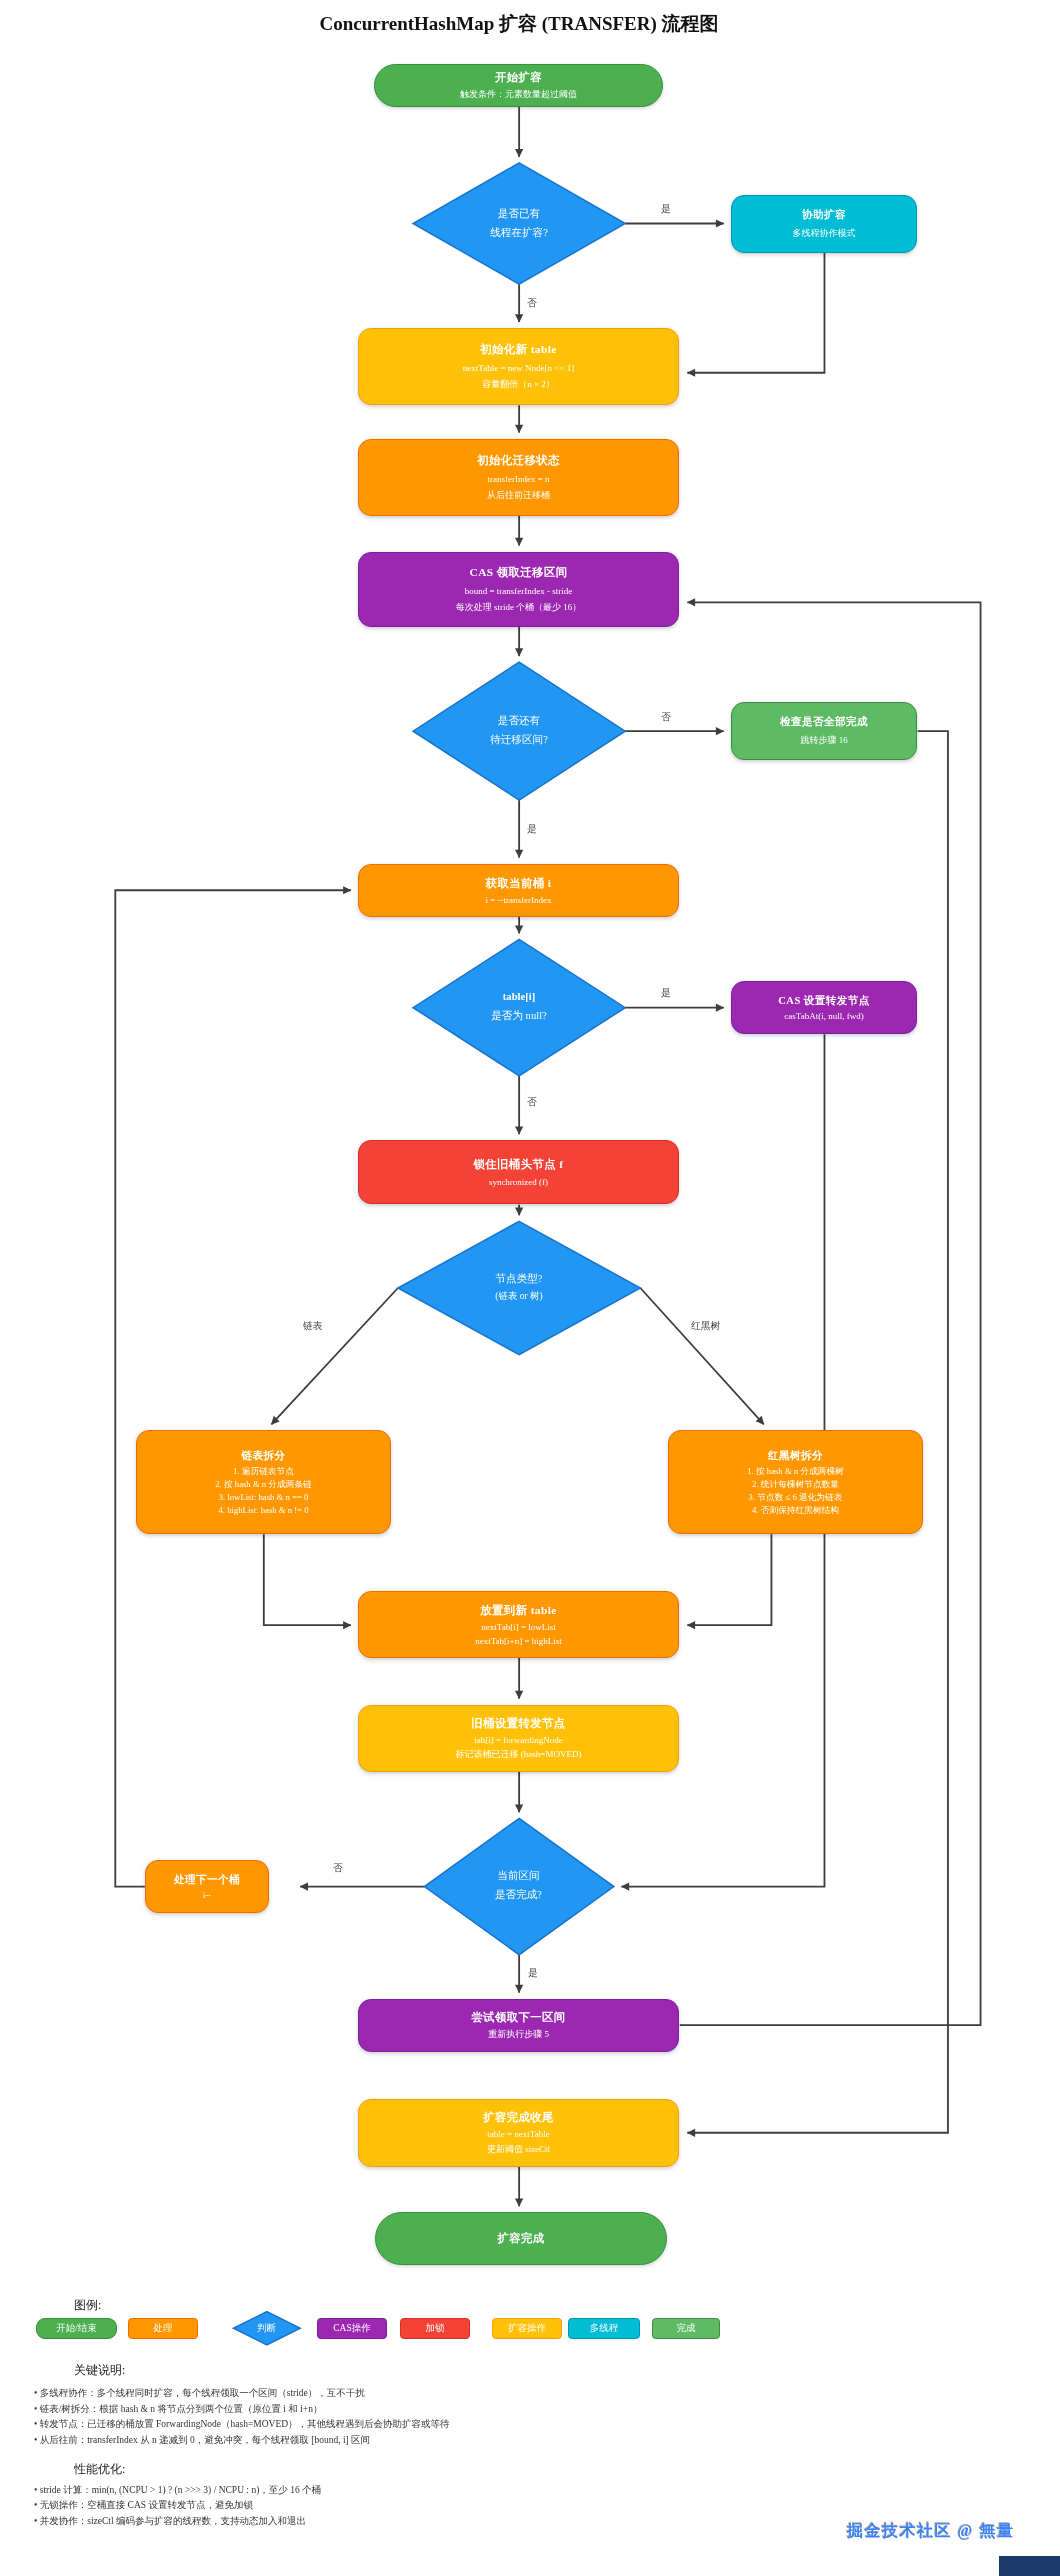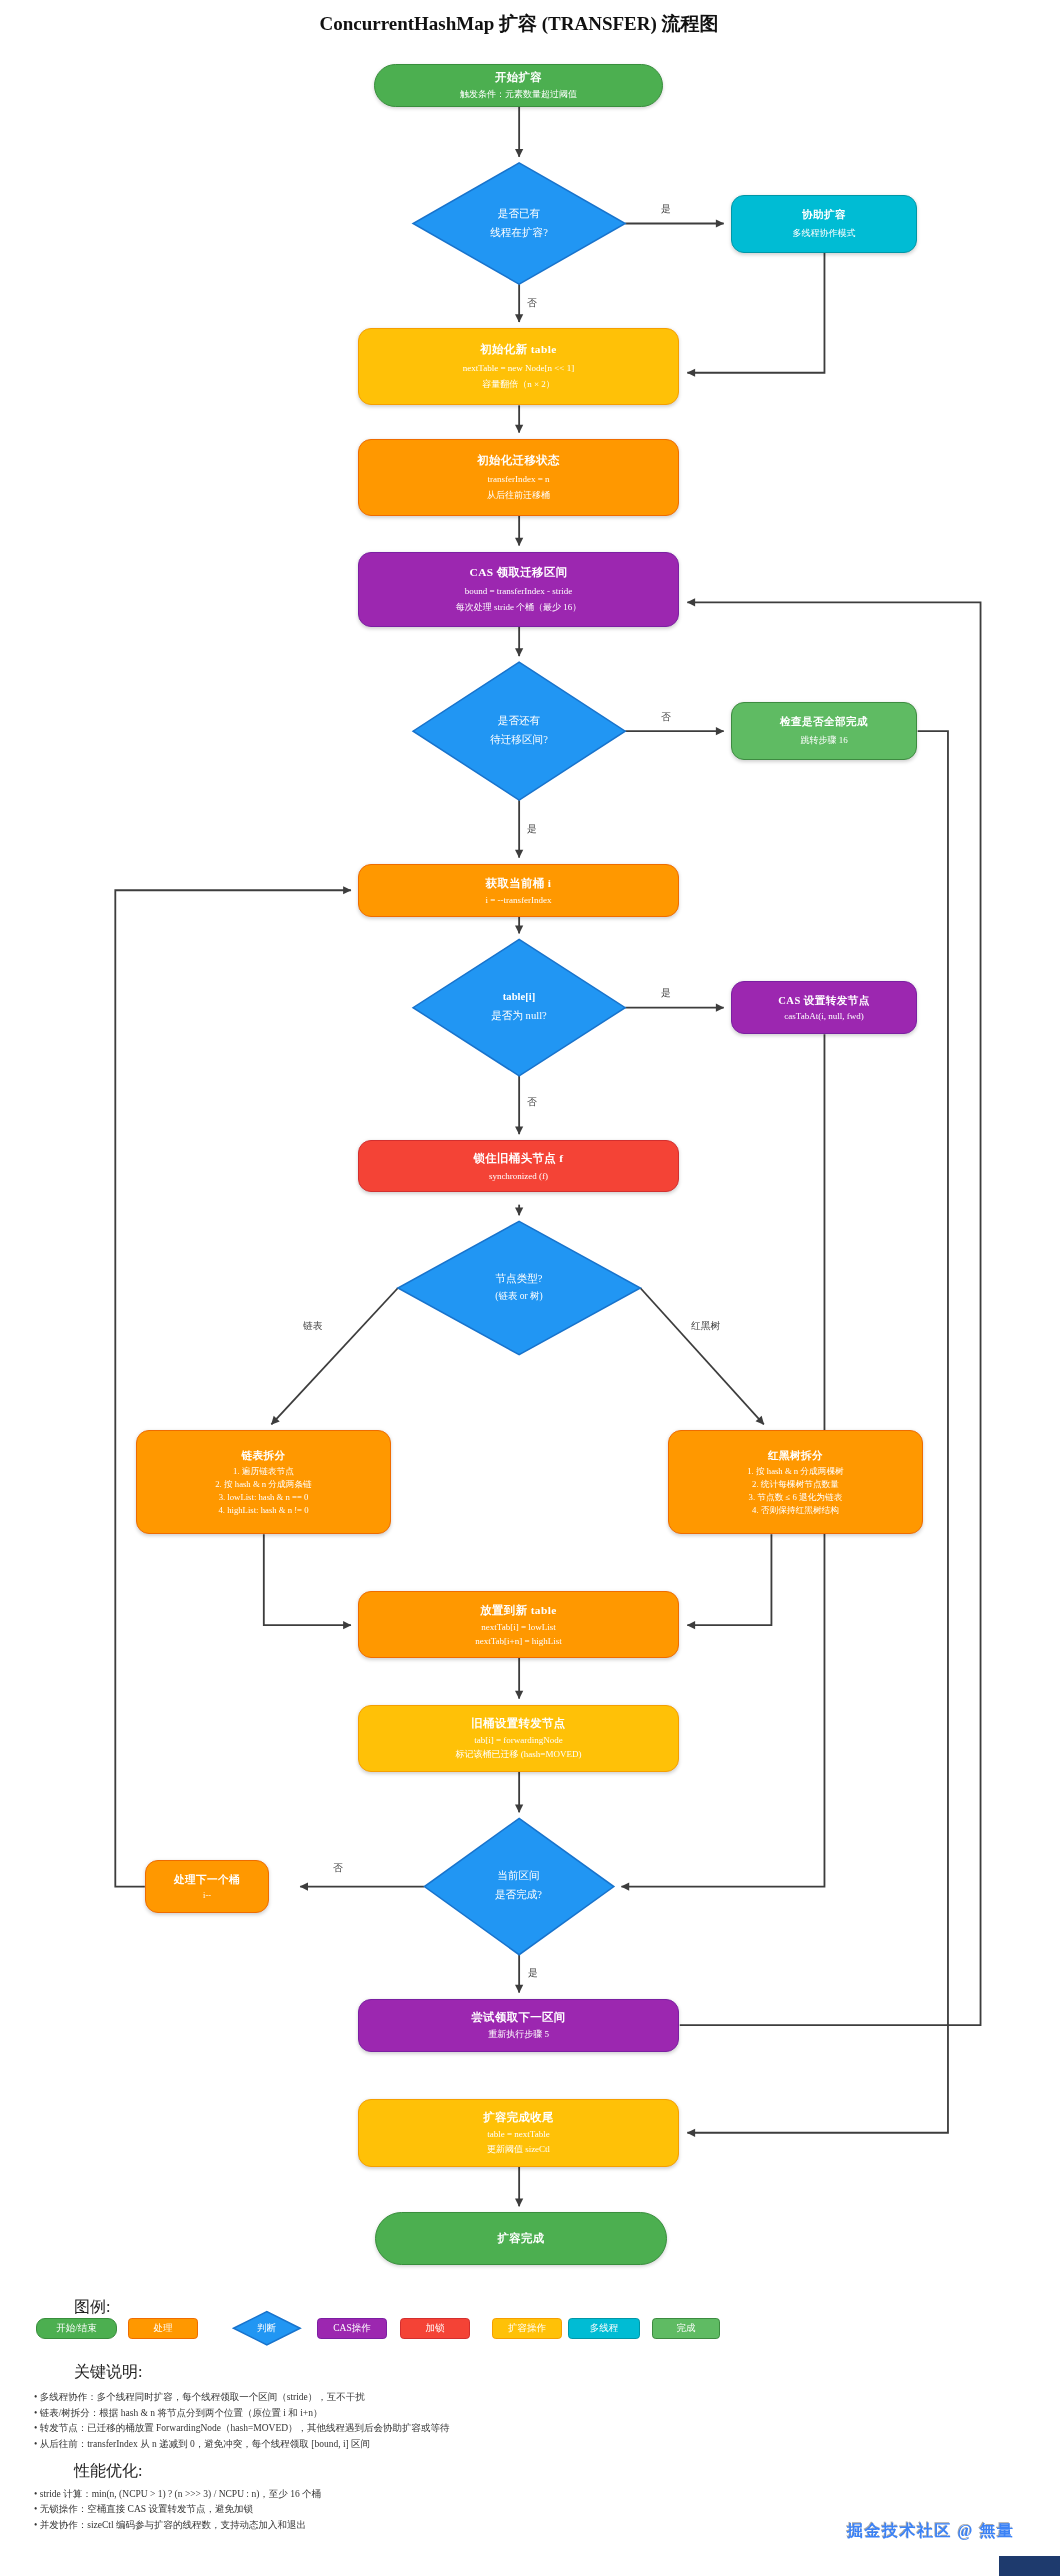--- a/index.html
+++ b/index.html
@@ -20,21 +20,21 @@
   .box-cyan{background:#00BCD4;border:1.9px solid #0097A7;}
   .box-green{background:#5FBB63;border:1.9px solid #3D8B40;}
   .box-red{background:#F44336;border:1.9px solid #D32F2F;}
   .dtext{position:absolute;display:flex;flex-direction:column;align-items:center;justify-content:center;
     color:#fff;text-align:center;pointer-events:none;}
   .dl{font-size:10.6px;line-height:1.75;}
   .elabel{position:absolute;font-size:9.8px;color:#444;}
   .legend-item{position:absolute;height:21px;display:flex;align-items:center;justify-content:center;
     color:#fff;font-size:9.5px;border-radius:3.8px;box-sizing:border-box;}
   .lg-pill{border-radius:9px;}
-  .small-heading{position:absolute;font-size:16px;color:#222;padding-left:40px;}
+  .small-heading{position:absolute;font-size:12px;color:#222;padding-left:40px;}
   .note-line{font-size:9.5px;color:#333;line-height:15.5px;white-space:nowrap;}
   #watermark{position:absolute;left:847px;top:2521px;font-size:16px;font-weight:bold;color:#3b82f6;
     letter-spacing:1.5px;text-shadow:0.8px 0.8px 0 #ffffff,-0.8px -0.8px 0 #a8a8a8;}
   #corner-badge{position:absolute;right:0;bottom:0;width:62px;height:20.5px;background:#1e3a6d;}
 </style>
 </head>
 <body>
 
 <div id="canvas">
 
@@ -120,21 +120,21 @@
   <div class="node box-orange" style="left:358px;top:864px;width:321px;height:53px;gap:3.8px">
     <div class="nt">获取当前桶 i</div>
     <div class="ns">i = --transferIndex</div>
   </div>
 
   <div class="node box-purple" style="left:731px;top:981px;width:186px;height:53px;gap:3.8px">
     <div class="nt" style="font-size:10.6px">CAS 设置转发节点</div>
     <div class="ns">casTabAt(i, null, fwd)</div>
   </div>
 
-  <div class="node box-red" style="left:358px;top:1140px;width:321px;height:52px;gap:4.5px">
+  <div class="node box-red" style="left:358px;top:1140px;width:321px;height:64px;gap:4.5px">
     <div class="nt">锁住旧桶头节点 f</div>
     <div class="ns">synchronized (f)</div>
   </div>
 
   <div class="node box-orange" style="left:136px;top:1430px;width:255px;height:104px;gap:3px">
     <div class="nt" style="font-size:10.6px">链表拆分</div>
     <div class="ni">1. 遍历链表节点</div>
     <div class="ni">2. 按 hash &amp; n 分成两条链</div>
     <div class="ni">3. lowList: hash &amp; n == 0</div>
     <div class="ni">4. highList: hash &amp; n != 0</div>

